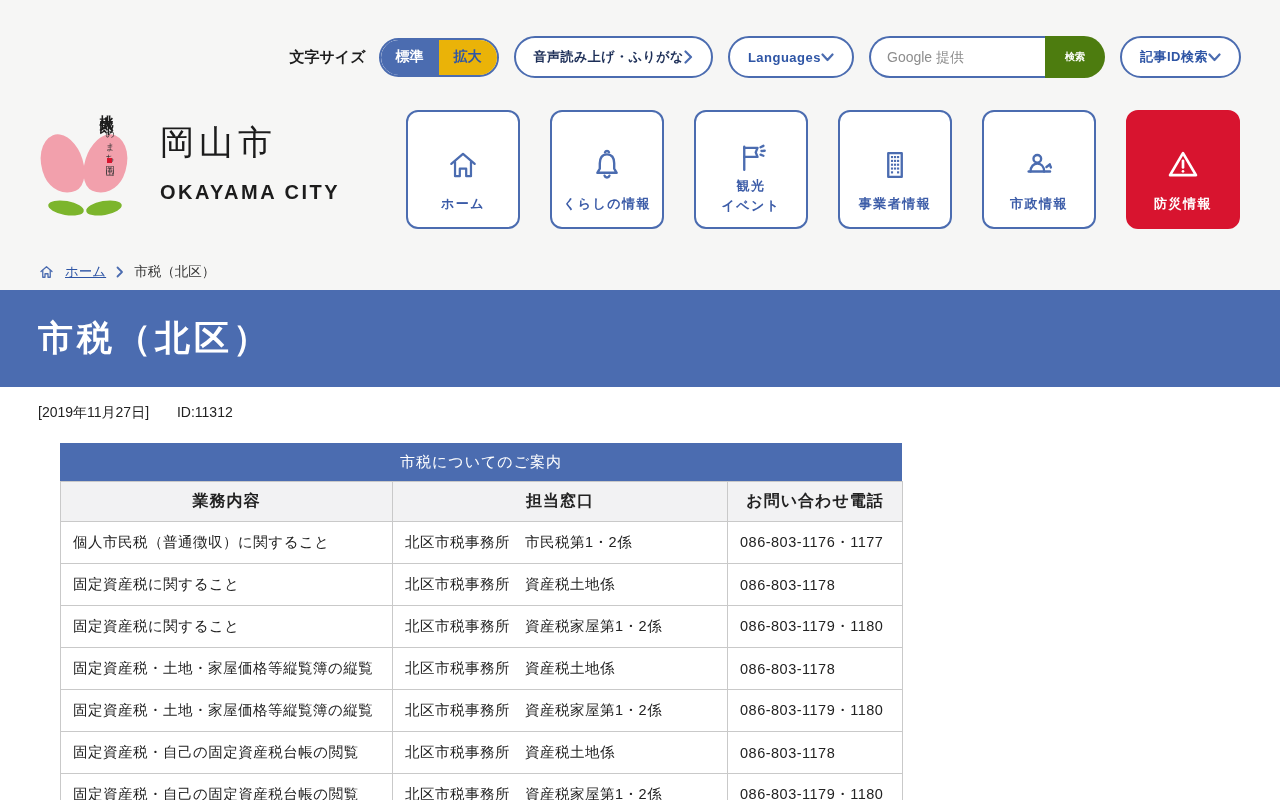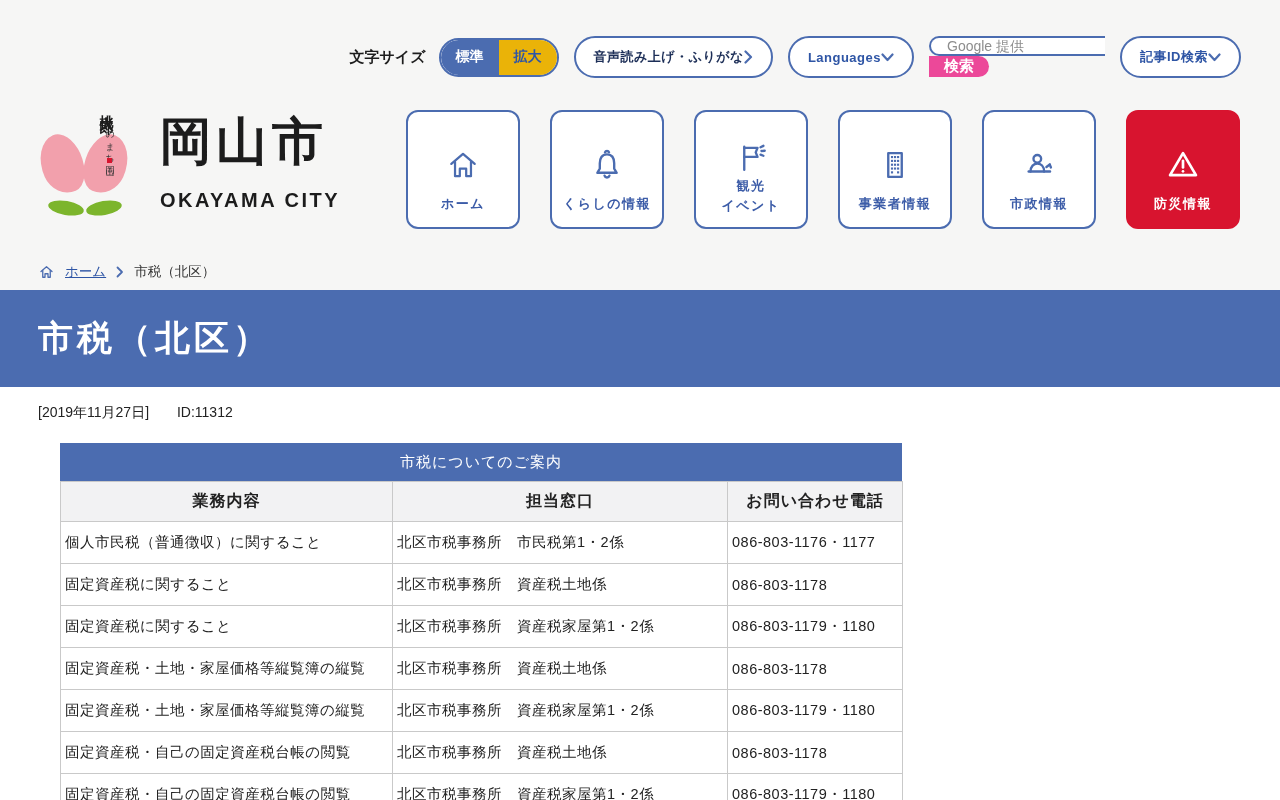--- a/index.html
+++ b/index.html
@@ -16,42 +16,42 @@
   .fs-toggle { display:flex; border:2px solid #4b6cb0; border-radius:20px; overflow:hidden; background:#fff; height:39px; }
   .fs-toggle button { border:none; font-weight:bold; font-size:14px; padding:0 15px; cursor:pointer; font-family:inherit; }
   .fs-std { background:#4b6cb0; color:#fff; border-radius:18px 0 0 18px; }
   .fs-lg  { background:#eab308; color:#2e55a5; }
   .pill { display:inline-flex; align-items:center; height:42px; padding:0 18px;
           border:2px solid #4b6cb0; border-radius:21px; background:#fff; cursor:pointer;
           font-family:inherit; font-weight:bold; font-size:13px; }
   .pill-tts { color:#1c2e57; letter-spacing:.5px; }
   .pill-blue { color:#2e55a5; letter-spacing:.5px; }
   .chev { flex:none; }
-  .search-group { display:flex; height:42px;flex-direction:column; }
+  .search-group { display:flex; height:42px; }
   .search-input { width:176px; border:2px solid #4b6cb0; border-right:none; border-radius:21px 0 0 21px;
                   padding:0 6px 0 16px; font-size:14px; background:#fff; outline:none; font-family:inherit; color:#333; }
   .search-input::placeholder { color:#8d8d8d; }
-  .search-btn { width:60px; border:none; background:#ec4899; color:#fff; font-weight:bold; font-size:15px;
+  .search-btn { width:60px; border:none; background:#4d7c0f; color:#fff; font-weight:bold; font-size:10px;
                 border-radius:0 21px 21px 0; cursor:pointer; font-family:Liberation Sans, sans-serif; }
 
   
   .brand-row { display:flex; align-items:flex-start; padding:32px 40px 0 40px; }
   .logo { display:flex; align-items:center; gap:26px; text-decoration:none; cursor:pointer; }
   .peach { position:relative; width:94px; height:108px; flex:none; }
   .petal { position:absolute; width:42px; height:60px; background:#f2a0ac; }
   .petal-left  { left:1px;  top:24px; border-radius:58% 42% 46% 54% / 58% 46% 54% 42%; transform:rotate(-24deg); }
   .petal-right { right:7px; top:24px; border-radius:42% 58% 54% 46% / 46% 58% 42% 54%; transform:rotate(24deg); }
   .leaf { position:absolute; width:36px; height:14px; background:#7cb52c; border-radius:50%; }
   .leaf-left  { left:8px;  bottom:3px; transform:rotate(10deg); }
   .leaf-right { right:12px; bottom:3px; transform:rotate(-10deg); }
   .tagline { position:absolute; top:-6px; right:18px; writing-mode:vertical-rl; text-orientation:upright; display:flex; gap:1px; }
   .tagline-main { font-size:14px; font-weight:bold; color:#1d1d1d; letter-spacing:2px; }
   .tagline-sub  { font-size:9px; color:#333; letter-spacing:1px; padding-top:14px; }
   .tagline-dot { position:absolute; width:5px; height:5px; background:#d8142f; right:22px; top:48px; }
-  .city-ja { font-size:51px; font-weight:700; color:#1c1c1c; letter-spacing:5px; line-height:1; }
+  .city-ja { font-size:34px; font-weight:400; color:#1c1c1c; letter-spacing:5px; line-height:1; }
   .city-en { font-size:20px; font-weight:800; color:#1c1c1c; letter-spacing:2.5px; margin-top:22px; }
 
   
   .main-nav { margin-left:auto; display:flex; gap:30px; }
   .nav-btn { width:114px; height:119px; border:2px solid #4b6cb0; border-radius:12px; background:#fff;
              display:flex; flex-direction:column; align-items:center; padding:28px 4px 13px; cursor:pointer; font-family:inherit; }
   .icon-wrap { height:50px; display:flex; align-items:center; justify-content:center; }
   .nav-label { margin-top:auto; color:#3c5ca8; font-weight:bold; font-size:13px; letter-spacing:1.5px; line-height:1.55; text-align:center; }
   .nav-btn.emergency { background:#d8142f; border-color:#d8142f; }
   .nav-btn.emergency .nav-label { color:#fff; }
@@ -70,21 +70,21 @@
 
   
   .content { padding:17px 0 0 38px; background:#fff; }
   .meta { margin:0; font-size:14px; color:#222; }
   .meta .meta-id { margin-left:24px; }
   .tax-table-wrap { margin:21px 0 0 22px; width:842px; }
   .tbl-caption { background:#4b6cb0; color:#fff; text-align:center; font-size:15px; height:38px; line-height:38px; letter-spacing:1px; }
   table.tax { border-collapse:collapse; width:100%; table-layout:fixed; }
   .tax th, .tax td { border:1px solid #c9c9c9; }
   .tax th { background:#f2f2f3; font-size:16px; font-weight:bold; color:#222; height:40px; text-align:center; letter-spacing:1px; }
-  .tax td { font-size:14.5px; color:#222; padding:11px 4px; letter-spacing:.5px; }
+  .tax td { font-size:14.5px; color:#222; padding:11px 12px; letter-spacing:.5px; }
 </style>
 </head>
 <body>
 
 <div class="top-area">
 
   <div class="toolbar">
     <span class="fs-label">文字サイズ</span>
     <div class="fs-toggle">
       <button class="fs-std">標準</button>

